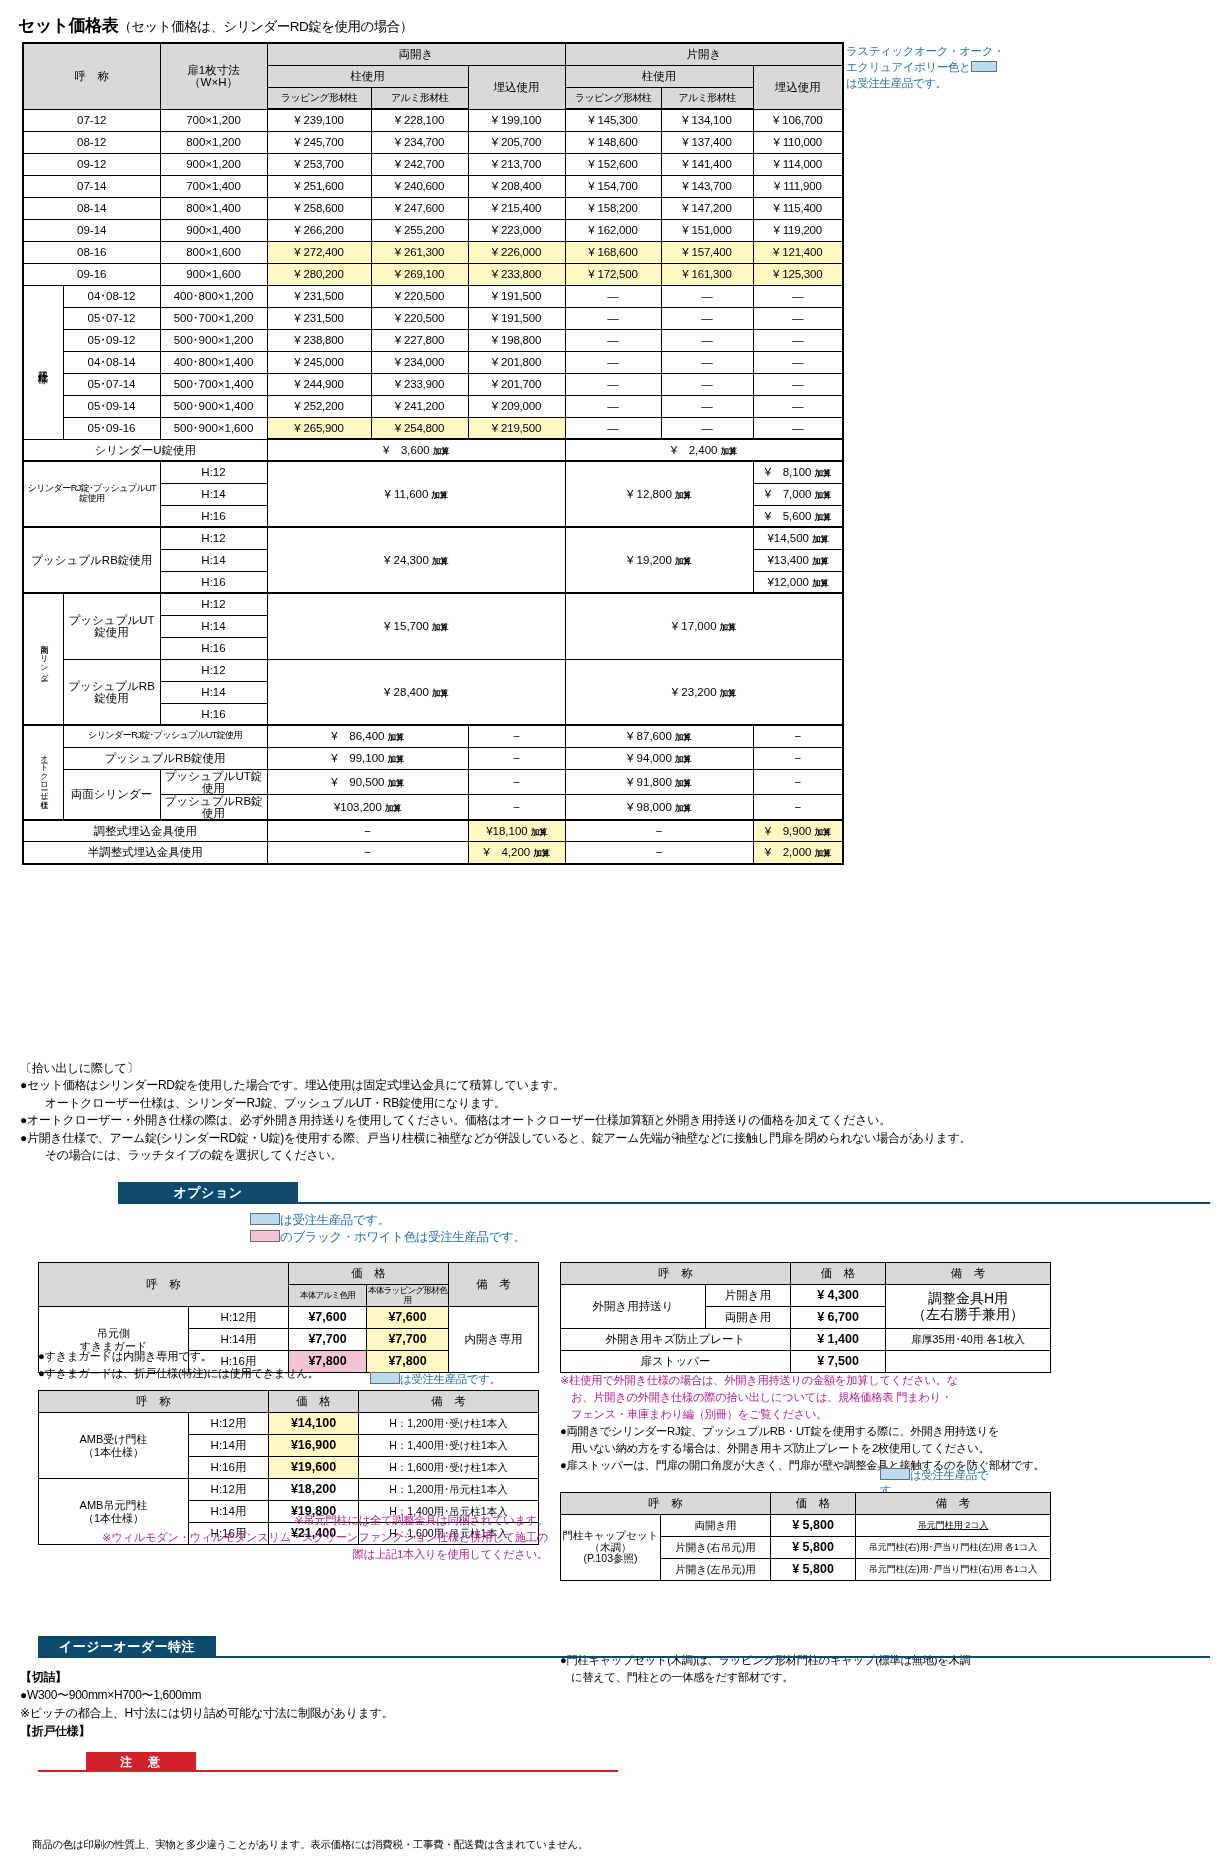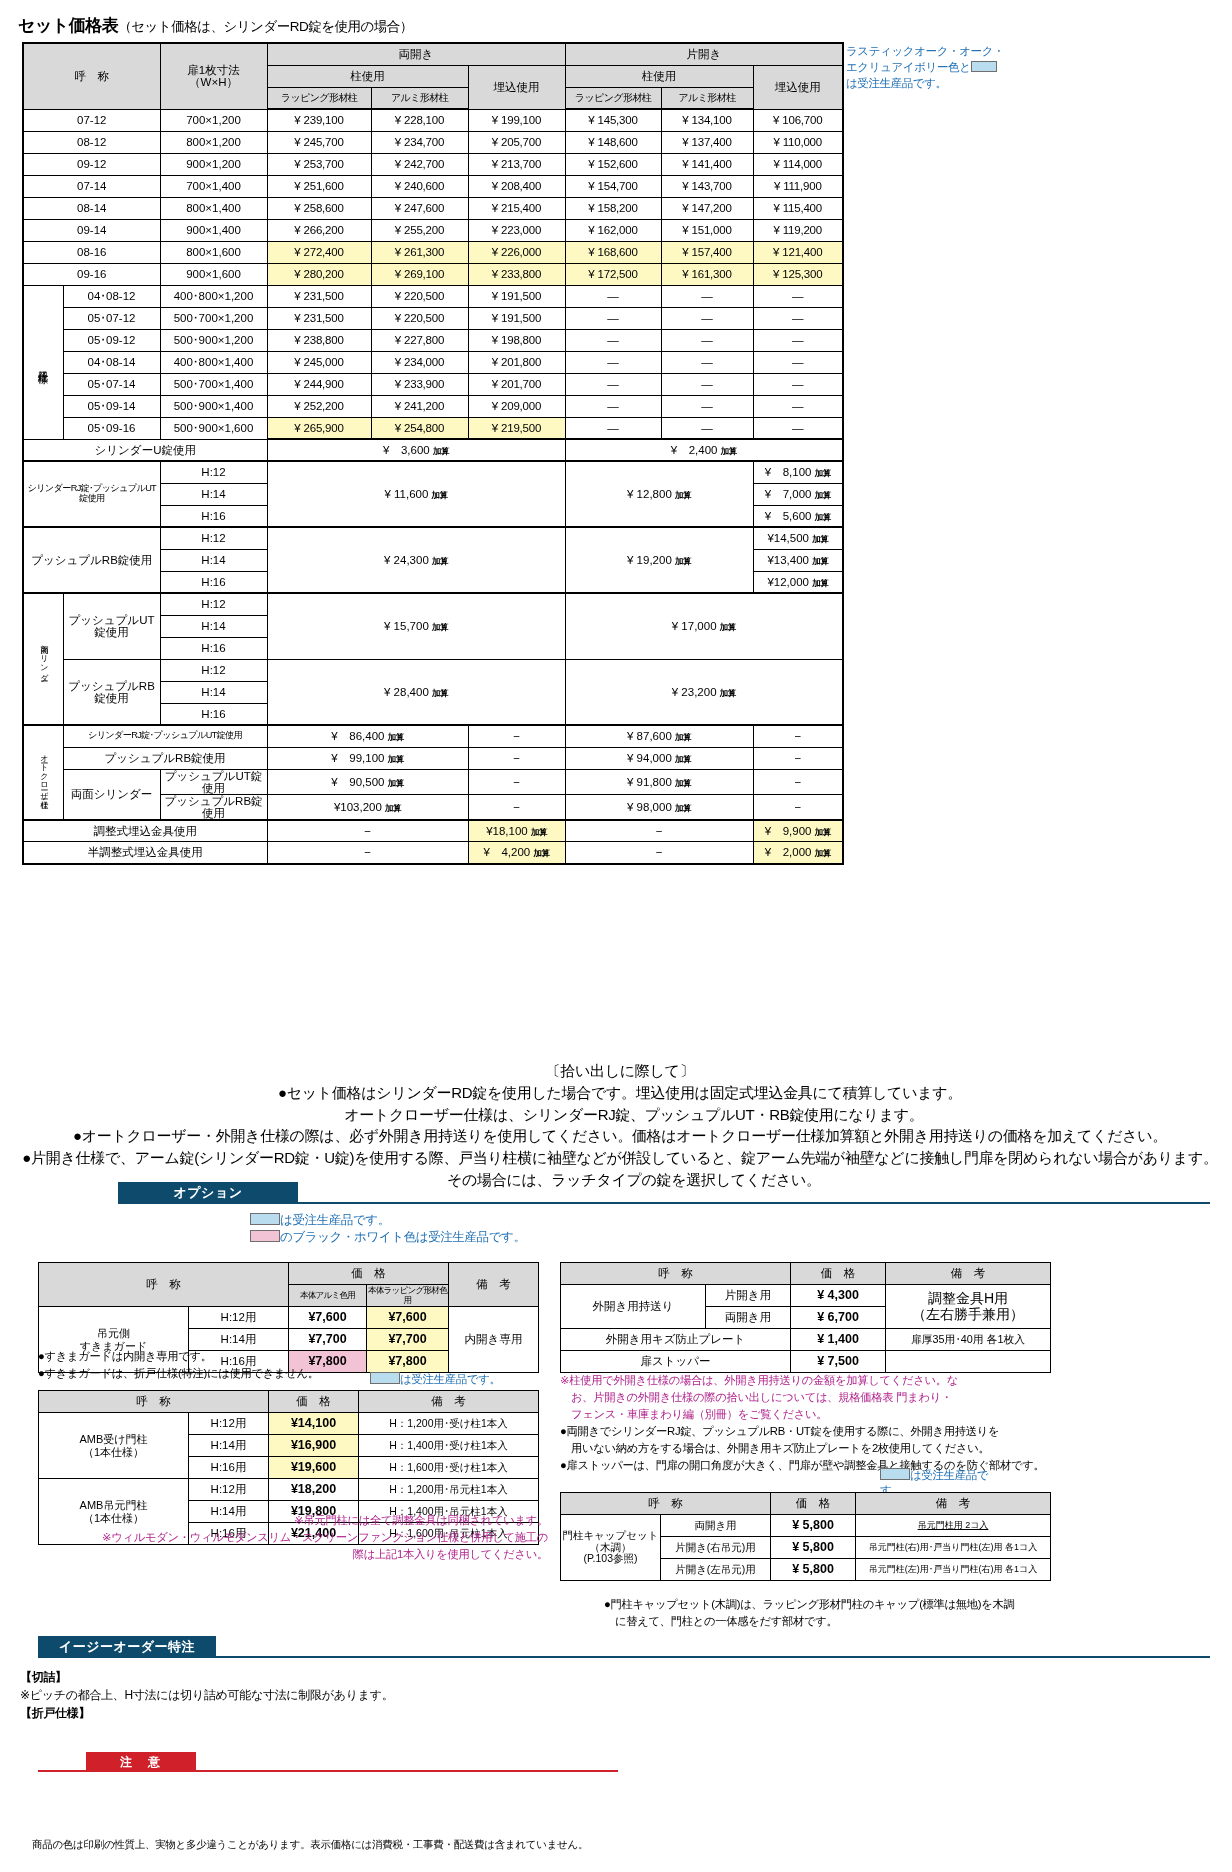--- a/index.html
+++ b/index.html
@@ -52,21 +52,21 @@
   .lbl.tight { font-size:9.2px; letter-spacing:-0.7px; }
   .dash { font-weight:bold; font-size:13px; }
 
   
   .legend-tr { position:absolute; left:846px; top:44px; width:180px; font-size:11.5px;
     color:#1f6fb4; line-height:1.38; letter-spacing:-0.4px;}
   .swatch-inline { display:inline-block; width:26px; height:11px; background:#b9ddef;
     border:1px solid #6f6f6f; vertical-align:-1px; }
 
   
-  .notes { position:absolute; left:20px; top:1060px; width:1200px; font-size:15px; line-height:1.45; letter-spacing:-0.3px;text-align:center;}
+  .notes { position:absolute; left:20px; top:1060px; width:1200px; font-size:12px; line-height:1.45; letter-spacing:-0.3px;}
   .notes .ind { padding-left:13px; display:block; }
 
   
   .opt-banner { position:absolute; left:118px; top:1182px; width:180px; height:22px;
       background:#0d4a6b; color:#fff; font-weight:bold; font-size:13px; text-align:center; line-height:22px; letter-spacing:0.5px;}
   .opt-rule { position:absolute; left:118px; top:1182px; width:1092px; height:22px; border-bottom:2.6px solid #0d4a6b; }
 
   .legend-ob { position:absolute; left:250px; top:1212px; font-size:12.5px; color:#1f6fb4; line-height:1.35; letter-spacing:-0.4px;}
   .sw-blue { display:inline-block; width:30px; height:12px; background:#b9ddef; border:1px solid #6f6f6f; vertical-align:-1px;}
   .sw-pink { display:inline-block; width:30px; height:12px; background:#f2c3d4; border:1px solid #6f6f6f; vertical-align:-1px;}
@@ -80,21 +80,21 @@
 
   .t-opt1 { left:38px; top:1262px; width:500px; }
   .t-opt2 { left:560px; top:1262px; width:490px; }
   .t-opt3 { left:38px; top:1390px; width:500px; }
   .t-opt4 { left:560px; top:1492px; width:490px; }
 
   .bullets { position:absolute; font-size:11.3px; line-height:1.5; letter-spacing:-0.3px;}
   .b1 { left:38px; top:1348px; width:510px; }
   .b2 { left:38px; top:1512px; width:510px; color:#b0228c;text-align:right;}
   .b3 { left:560px; top:1372px; width:495px; }
-  .b4 { left:560px; top:1596px; width:495px;margin-left:44px; }
+  .b4 { left:560px; top:1652px; width:495px; }
   .legend2 { position:absolute; left:370px; top:1372px; font-size:11.5px; color:#1f6fb4; letter-spacing:-0.4px;}
   .legend3 { position:absolute; left:880px; top:1468px; font-size:11.5px; color:#1f6fb4; letter-spacing:-0.4px;}
 
   
   .eo-banner { position:absolute; left:38px; top:1636px; width:178px; height:22px; background:#0d4a6b;
      color:#fff; font-weight:bold; font-size:13px; text-align:center; line-height:22px; letter-spacing:0.5px;}
   .eo-rule { position:absolute; left:38px; top:1636px; width:1172px; height:22px; border-bottom:2.6px solid #0d4a6b;}
   .eo-body { position:absolute; left:20px; top:1668px; width:1190px; font-size:12px; line-height:1.5; letter-spacing:-0.3px;}
 
   .caution-banner { position:absolute; left:86px; top:1752px; width:110px; height:20px; background:#d0202a; color:#fff;
@@ -606,20 +606,21 @@
   </table>
   <div class="bullets b4" id="capset-notes">
       <div>●門柱キャップセット(木調)は、ラッピング形材門柱のキャップ(標準は無地)を木調</div>
       <div>　に替えて、門柱との一体感をだす部材です。</div>
     </div>
 
   <div class="eo-rule"></div>
   <div class="eo-banner">イージーオーダー特注</div>
   <div class="eo-body" id="eo-body">
       <div style="font-weight: bold;">【切詰】</div>
+      <div>●W300〜900mm×H700〜1,600mm</div>
       <div>※ピッチの都合上、H寸法には切り詰め可能な寸法に制限があります。</div>
       <div style="font-weight: bold;">【折戸仕様】</div>
     </div>
 
   <div class="caution-rule"></div>
   <div class="caution-banner">注　意</div>
 
   <div class="footer-note">商品の色は印刷の性質上、実物と多少違うことがあります。表示価格には消費税・工事費・配送費は含まれていません。</div>
 </div>
 

